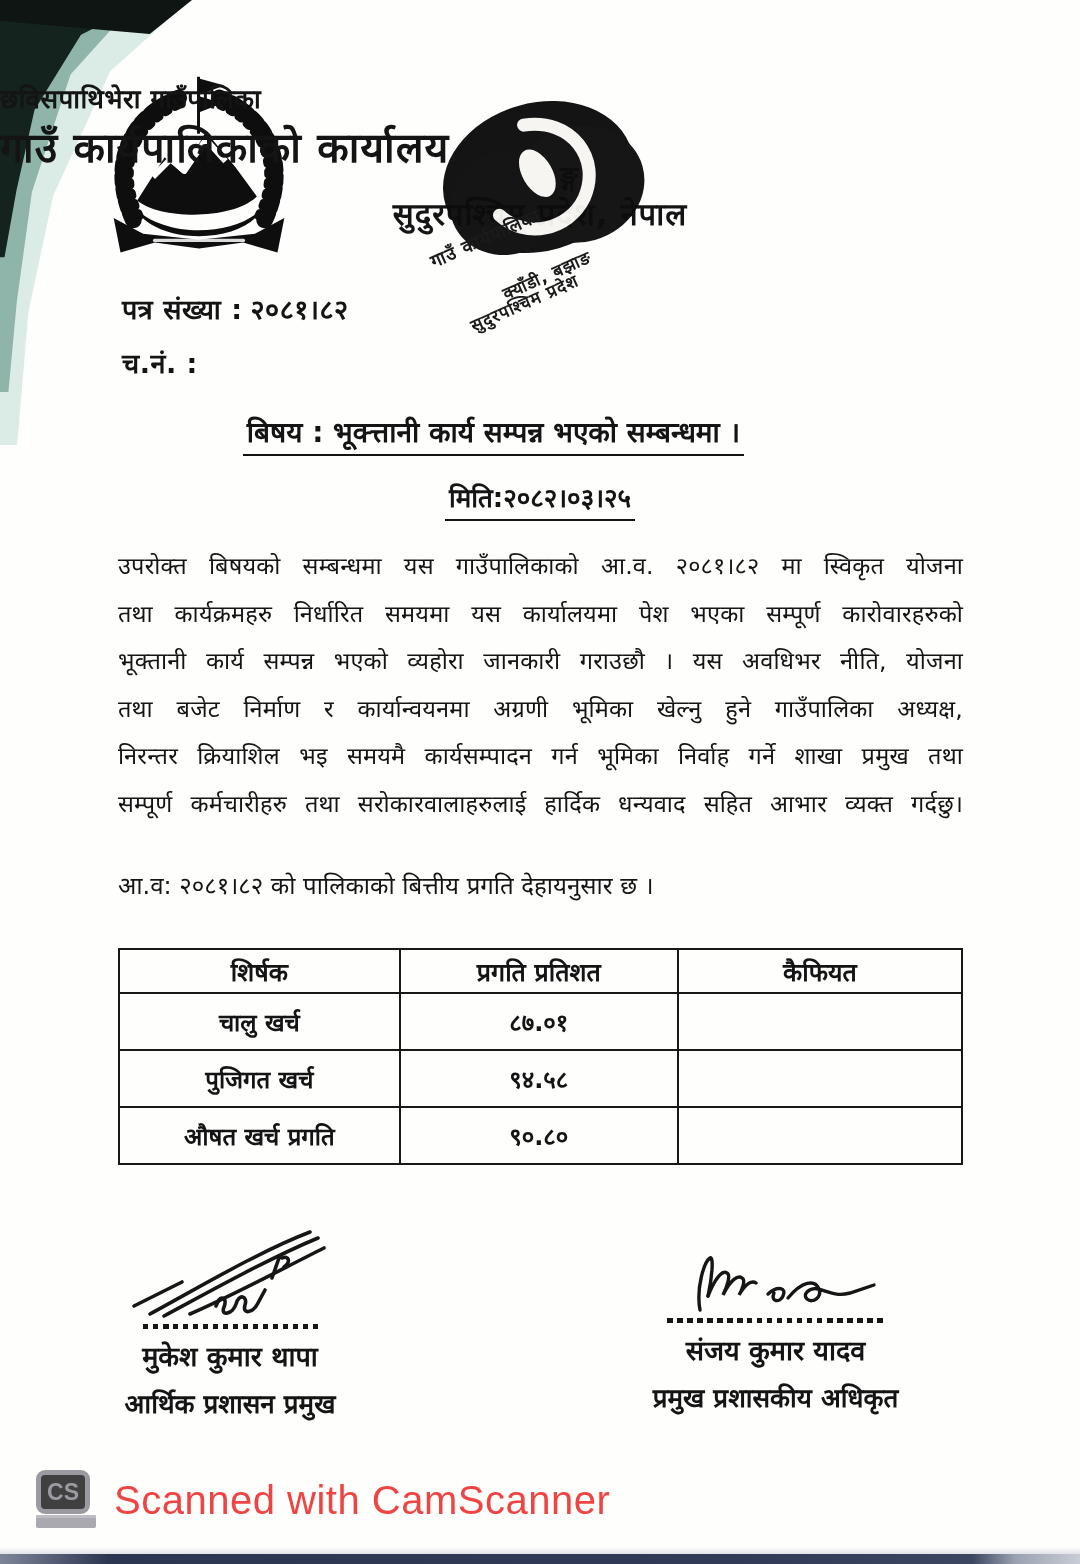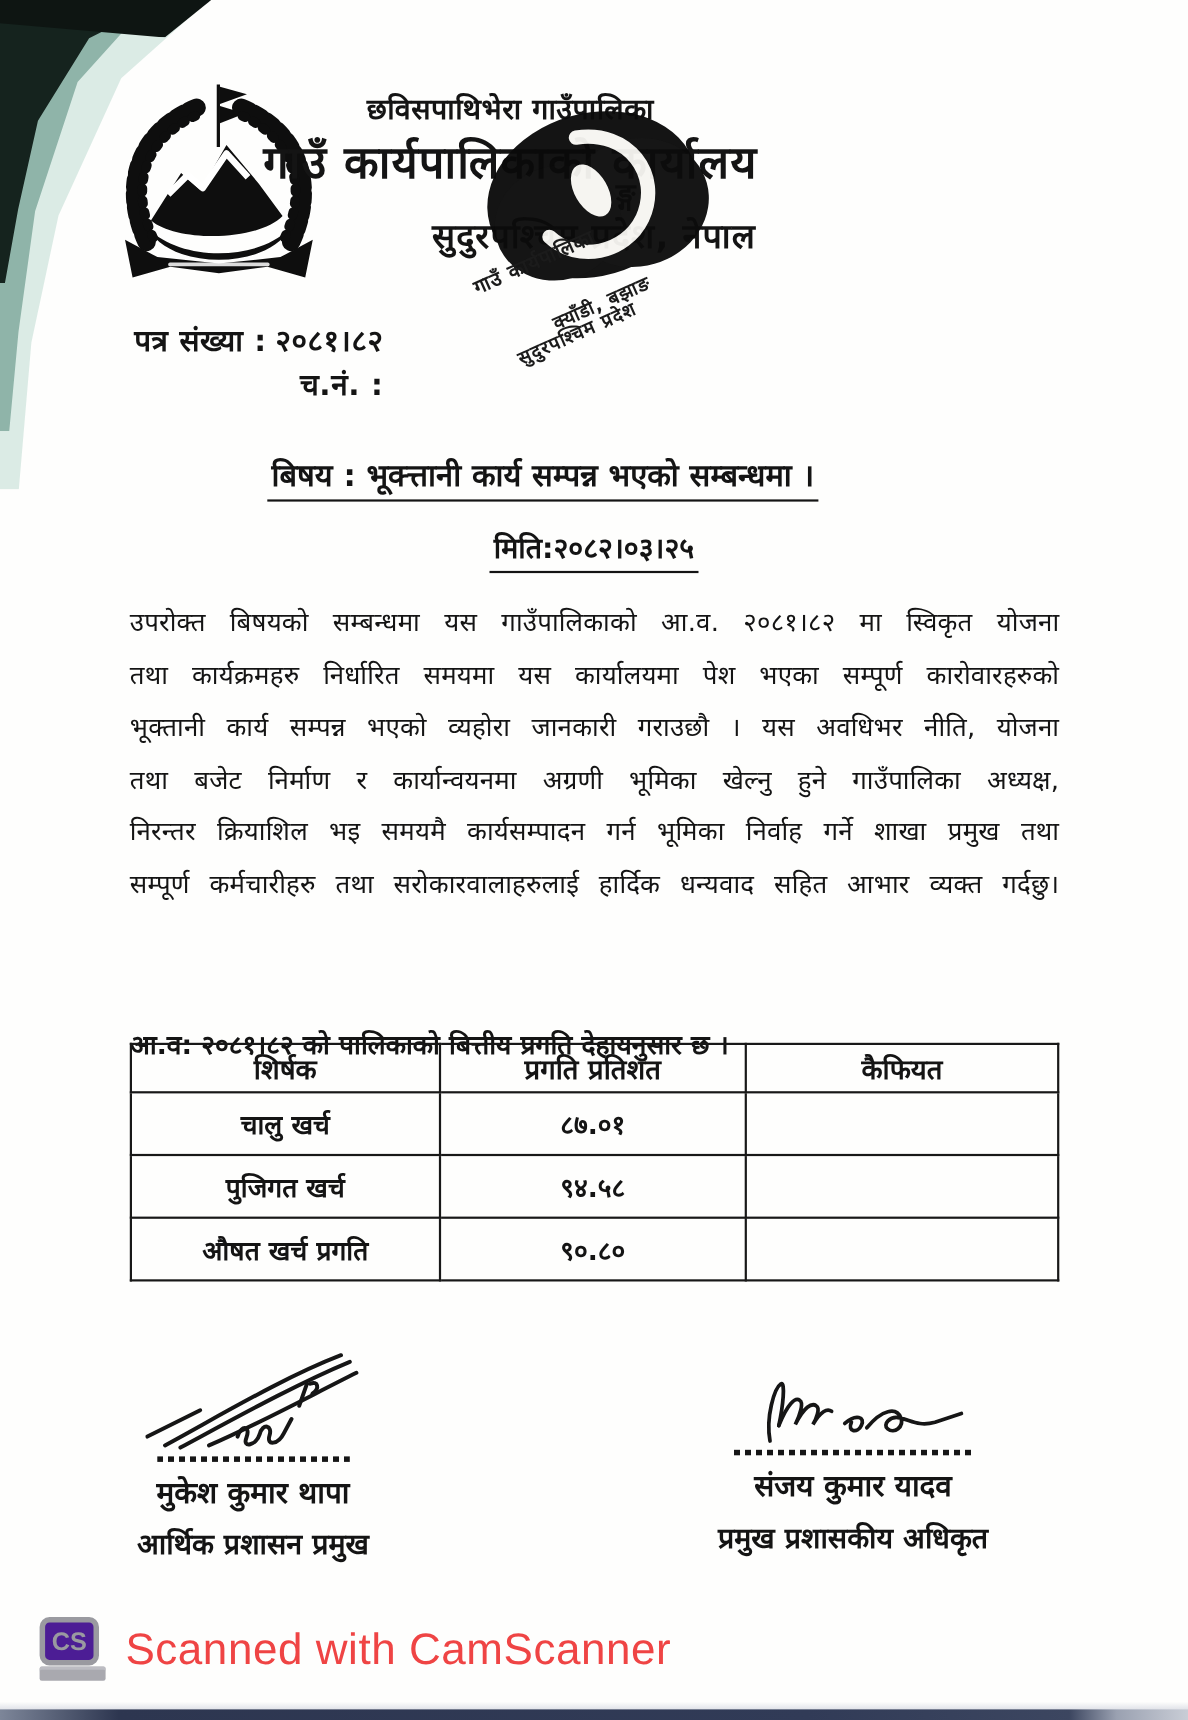--- a/index.html
+++ b/index.html
@@ -19,46 +19,46 @@
     clip-path:polygon(0 0,100% 0,54% 13%,23% 41%,11% 71%,3% 96%,0 96%); }
   .art-corner-top { left:0; top:0; width:192px; height:34px; background:#0e1512;
     clip-path:polygon(0 0,100% 0,78% 100%,0 62%); }
   .art-bottom-band { left:0; bottom:0; width:1080px; height:10px;
     background:linear-gradient(90deg,#7d8699 0%,#2d3650 10%,#313b57 68%,#3c4660 90%,#9aa1b1 94%,#c9cdd6 100%); }
   .art-bottom-haze { left:0; bottom:9px; width:1080px; height:8px;
     background:linear-gradient(180deg,rgba(120,130,160,0) 0%,rgba(120,130,160,.25) 100%); }
 
   
   .emblem { position:absolute; left:96px; top:70px; width:206px; height:198px; }
-  .letterhead { position:absolute; left:0; top:80px; width:928px; text-align:center; z-index:2; }
+  .letterhead { position:absolute; left:0; top:80px; width:928px; text-align:left; z-index:2; }
   .lh-line1 { font-size:26px; font-weight:bold; letter-spacing:.5px; }
   .lh-line2 { font-size:41px; font-weight:bold; margin-top:2px; letter-spacing:1px; }
   .lh-frag { position:absolute; left:560px; top:156px; font-size:28px; font-weight:bold; z-index:2; }
   .lh-line3 { position:absolute; left:0; top:192px; width:1080px; text-align:center;
     font-size:31px; font-weight:bold; letter-spacing:1px; z-index:2; }
   .stamp { position:absolute; left:390px; top:86px; width:340px; height:250px; z-index:5; }
 
   
   .ref { position:absolute; left:122px; top:290px; font-size:27px; font-weight:600; z-index:6; }
   .ref-line { letter-spacing:.5px; }
-  .ref-line + .ref-line { margin-top:3px;text-align:right; }
+  .ref-line + .ref-line { margin-top:17px; }
   .ref-val { margin-left:8px; }
 
   
   .subject { position:absolute; left:0; top:412px; width:987px; text-align:center; z-index:2; }
   .subject span, .dateline span { display:inline-block; font-weight:bold; border-bottom:2.5px solid #141414; padding:0 4px 4px; }
   .subject span { font-size:28px; }
   .dateline { position:absolute; left:0; top:479px; width:1080px; text-align:center; }
   .dateline span { font-size:26px; }
 
   
   .body-block { position:absolute; left:118px; top:546px; width:845px; }
   .body-line { font-size:23.5px; font-weight:500; height:47.5px; line-height:40px;
     text-align:justify; text-align-last:justify; white-space:normal; letter-spacing:.2px; }
-  .progress-line { position:absolute; left:118px; top:932px; width:845px; font-size:24px; font-weight:700; }
+  .progress-line { position:absolute; left:118px; top:868px; width:845px; font-size:24px; font-weight:400; }
 
   
   table.fin { position:absolute; left:118px; top:948px; width:845px; border-collapse:collapse; z-index:2; }
   table.fin th, table.fin td { border:2.5px solid #181818; text-align:center; padding:0; }
   table.fin th { height:44px; font-size:25px; font-weight:bold; }
   table.fin td { height:57px; font-size:24px; font-weight:700; }
 
   
   .sig { position:absolute; text-align:center; z-index:2; }
   .sig-left { left:90px; top:1228px; width:280px; }
@@ -70,21 +70,21 @@
   .dot-right { width:218px; }
   .sig-name { font-size:27px; font-weight:bold; margin-top:6px; }
   .sig-title { font-size:26px; font-weight:bold; margin-top:11px; }
 
   
   .cam-footer { position:absolute; left:36px; top:1470px; display:flex; align-items:flex-start; z-index:3;
     font-family:"Liberation Sans","DejaVu Sans",sans-serif; }
   .cs-logo { width:62px; }
   .cs-box { width:54px; height:44px; border:5px solid #9a9aa0; border-radius:9px;
     display:flex; align-items:center; justify-content:center;
-    font-weight:bold; font-size:23px; color:#9a9aa0; letter-spacing:0; background:#4c1d95; }
+    font-weight:bold; font-size:23px; color:#9a9aa0; letter-spacing:0; background:#404040; }
   .cs-pages { width:60px; height:13px; background:#a9a9af; border-radius:2px; margin-top:1px;
     box-shadow:inset 0 3px 0 #bcbcc2; }
   .cam-text { font-size:40px; color:#ef4444; margin-left:16px; margin-top:8px; letter-spacing:.5px; }
 </style>
 </head>
 <body>
 
 <div class="page">
 
   <div class="art art-corner-light"></div>

